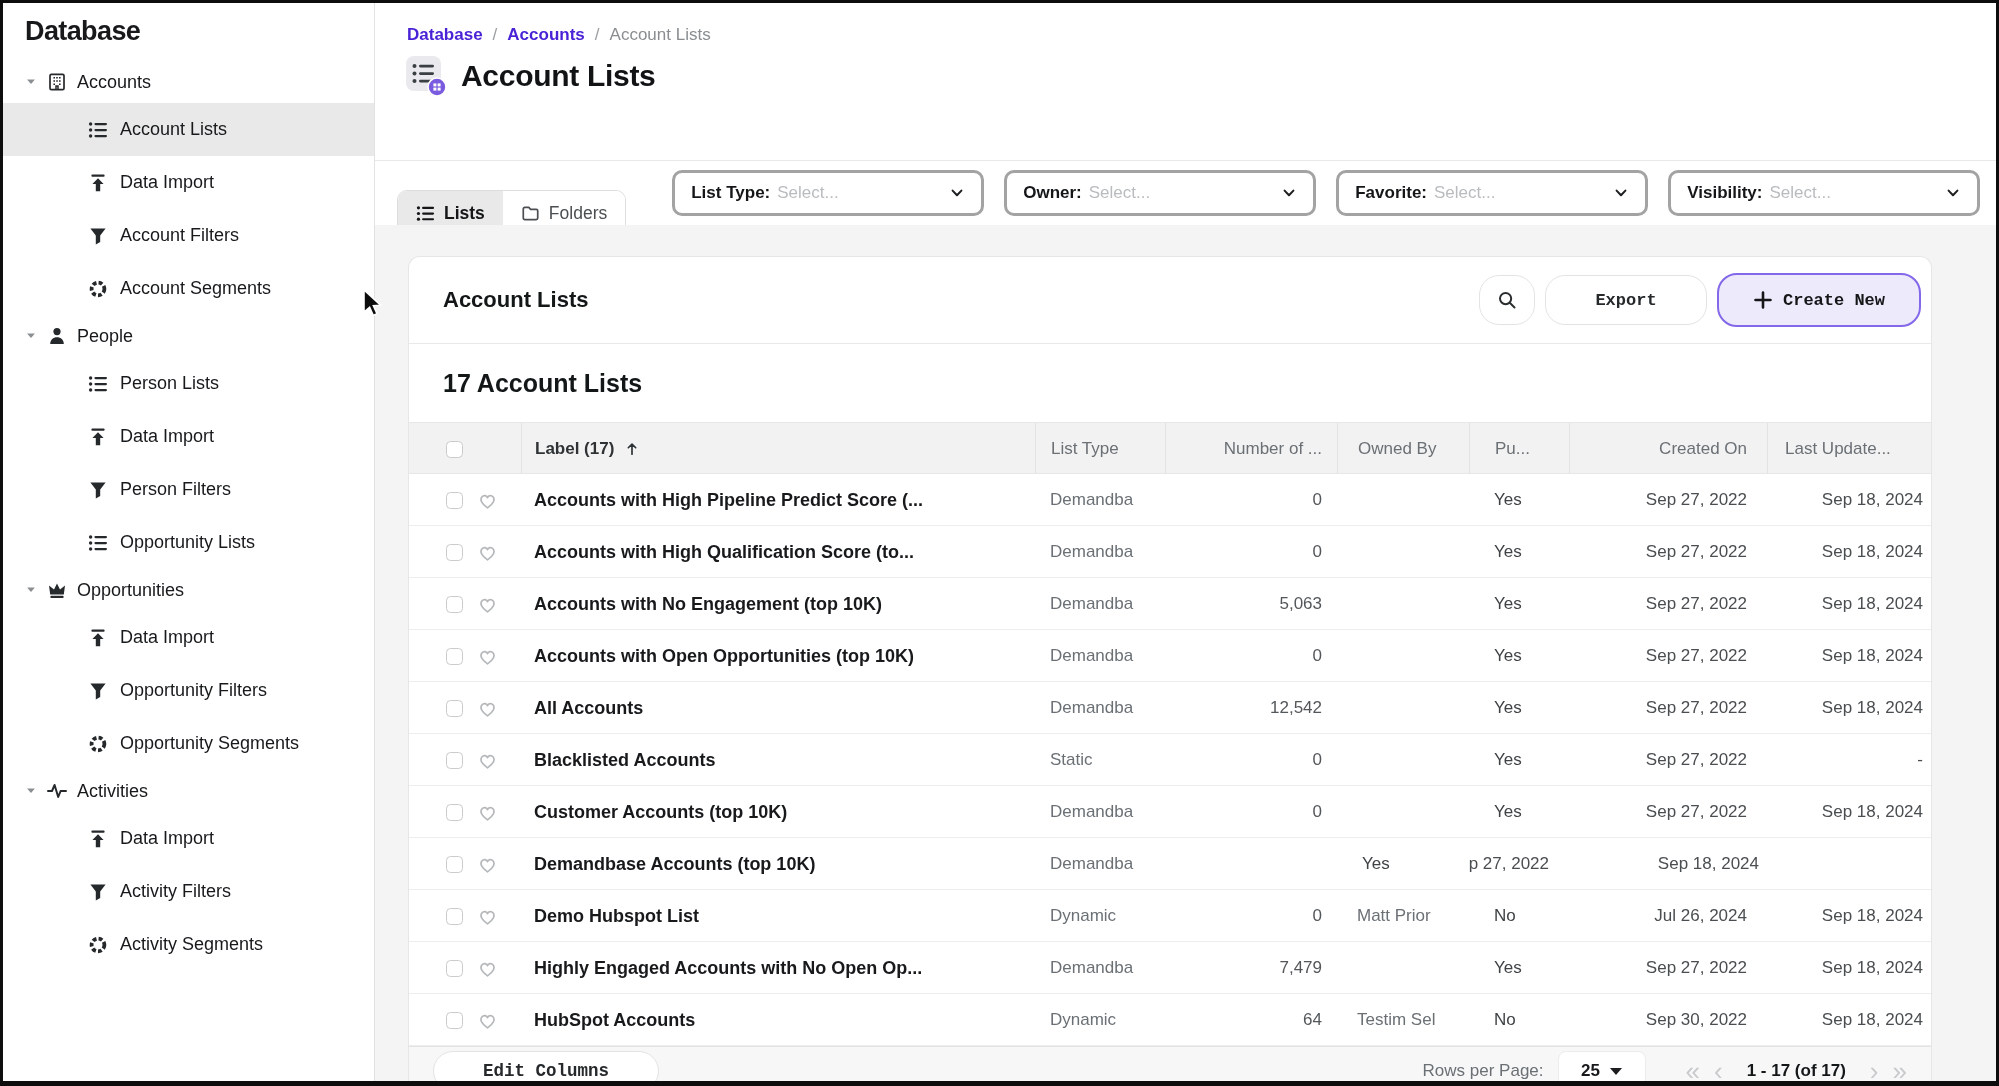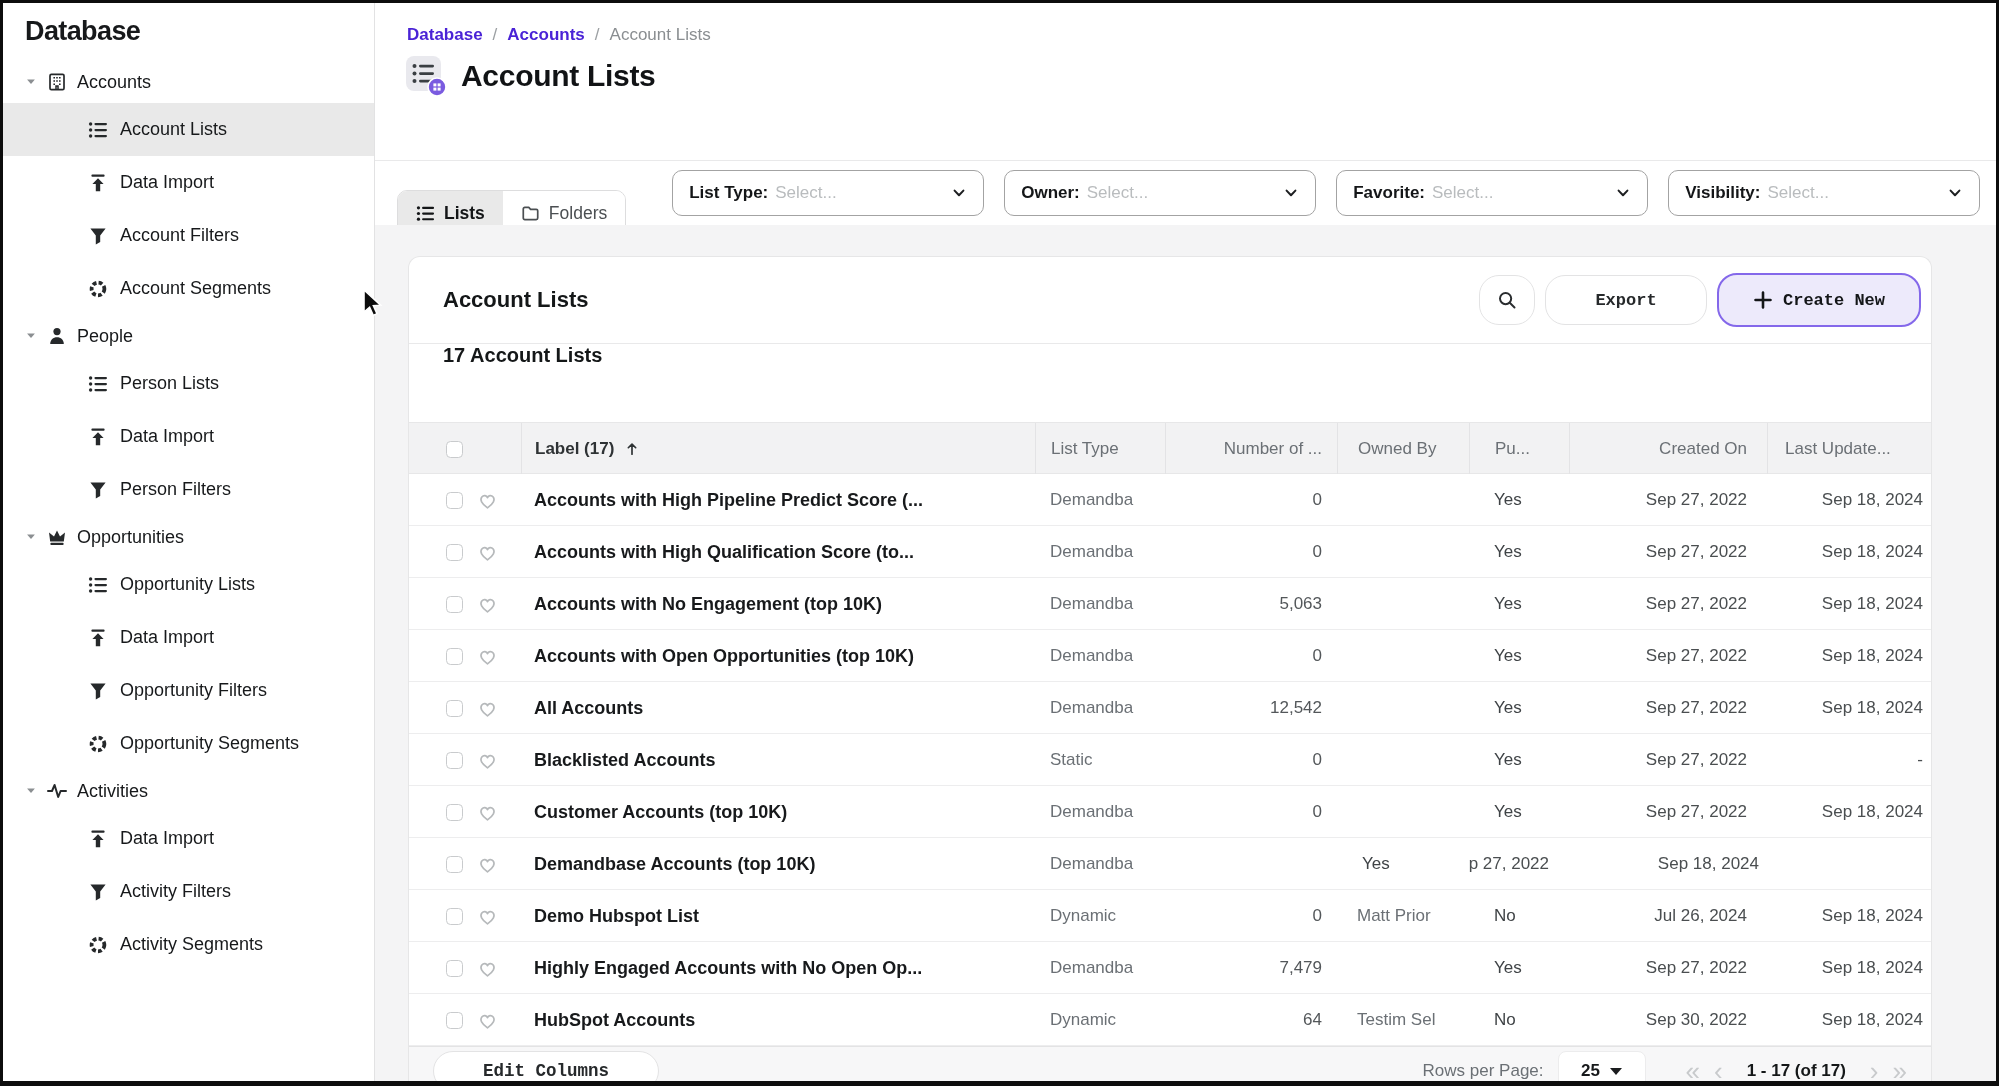--- a/index.html
+++ b/index.html
@@ -28,40 +28,40 @@
   .crumbs .sep { color:#9ca0a3; }
   .title-row { position:absolute; left:30px; top:52px; display:flex; align-items:center; gap:14px; }
   .title-row h1 { font-size:30px; font-weight:800; letter-spacing:-0.3px; color:#111315; }
 
   .toolbar { height:64px; flex:0 0 auto; display:flex; align-items:center; padding-left:22px; background:#fff; }
   .tabgroup { display:flex; height:46px; border:1px solid #ddddde; border-radius:10px; overflow:hidden; background:#fff;margin-top:40px; }
   .tab { display:flex; align-items:center; gap:9px; padding:0 18px; font-size:17.5px; color:#4b4f52; cursor:pointer; background:#fff; border:0; font-family:inherit; }
   .tab.active { background:#e9e9e9; color:#141618; font-weight:700; }
   .tab svg { width:19px; height:19px; }
   .filters { display:flex; margin-left:46px; gap:20px; }
-  .filterbox { width:312px; height:46px; border:1px solid #a3a3a3; border-radius:10px; background:#fff;
+  .filterbox { width:312px; height:46px; border:3px solid #a3a3a3; border-radius:10px; background:#fff;
     display:flex; align-items:center; padding:0 16px; cursor:pointer; }
   .filterbox .flabel { font-weight:700; font-size:17px; color:#141618; margin-right:7px; white-space:nowrap; }
   .filterbox .fsel { font-size:17px; color:#b9bcbe; flex:1 1 auto; white-space:nowrap; overflow:hidden; }
   .filterbox svg { width:16px; height:16px; color:#1d1f21; flex:0 0 auto; }
 
   .content { flex:1 1 auto; background:#f4f4f5; padding:31px 0 0 33px; overflow:hidden; }
   .panel { width:1524px; background:#fff; border:1px solid #e6e6e7; border-bottom:0; border-radius:12px 12px 0 0; height:100%; display:flex; flex-direction:column; overflow:hidden; }
 
   .panel-head { height:87px; flex:0 0 auto; display:flex; align-items:center; padding:0 10px 0 34px; border-bottom:1px solid #e9e9ea; }
   .panel-head h2 { font-size:22px; font-weight:800; color:#141718; flex:1 1 auto; }
   .actions { display:flex; align-items:center; gap:10px; }
   .btn { height:50px; display:flex; align-items:center; justify-content:center; gap:10px; background:#fff;
     border:1px solid #e3e3e4; border-radius:20px; font-family:Liberation Mono, monospace; font-size:17px; color:#26292b; cursor:pointer; }
   .btn.icon-only { width:56px; }
   .btn.export { width:162px; font-weight:600; }
   .btn.create { width:204px; height:54px; background:#edeafb; border:2px solid #8468ea; font-weight:700; color:#141618; }
   .btn svg { width:20px; height:20px; }
 
-  .count-row { height:78px; flex:0 0 auto; display:flex; align-items:flex-start; padding:0 34px; font-size:20px; font-weight:800; color:#141718; }
+  .count-row { height:78px; flex:0 0 auto; display:flex; align-items:center; padding:0 34px; font-size:25px; font-weight:800; color:#141718; }
 
   .t-grid { display:grid; grid-template-columns:112px 514px 130px 172px 132px 100px 198px 164px; align-items:center; height:52px; }
   .thead { background:#f2f2f3; border-top:1px solid #e7e7e8; border-bottom:1px solid #e7e7e8; color:#6b7075; font-size:17px; flex:0 0 auto; }
   .thead > div { height:52px; display:flex; align-items:center; border-left:1px solid #e3e3e5; overflow:hidden; white-space:nowrap; }
   .thead > div:first-child { border-left:0; }
   .c-check { padding-left:37px; display:flex; align-items:center; gap:14px; }
   .c-label { padding-left:13px; }
   .c-type { padding-left:15px; }
   .c-num { justify-content:flex-end; text-align:right; padding-right:15px; }
   .c-owner { padding-left:20px; }
@@ -168,40 +168,40 @@
             <path d="M10 5.2 L15.6 11 H12.2 V18.2 H7.8 V11 H4.4 Z"></path>
           </svg>
           <span>Data Import</span>
         </div>
         <div class="srow item">
           <svg class="tico" viewBox="0 0 20 20" fill="currentColor">
             <path d="M2.4 2.6 H17.6 L12.2 9.6 V16 L7.8 18.4 V9.6 Z"></path>
           </svg>
           <span>Person Filters</span>
         </div>
-        <div class="srow sect">
-          <svg class="caret" viewBox="0 0 20 20" fill="currentColor">
-            <path d="M3.5 6 L10 13.5 L16.5 6 Z"></path>
-          </svg>
-          <svg class="tico" viewBox="0 0 20 20" fill="currentColor">
-            <path d="M3.2 14.4 L2 5.6 L7 9.4 L10 3.4 L13 9.4 L18 5.6 L16.8 14.4 Z"></path>
-            <rect x="3.4" y="15.8" width="13.2" height="2.2" rx="0.8"></rect>
-          </svg>
-          <span>Opportunities</span>
-        </div>
         <div class="srow item">
           <svg class="tico" viewBox="0 0 20 20" fill="currentColor">
             <circle cx="2.6" cy="4" r="1.7"></circle>
             <rect x="6.4" y="2.9" width="12.6" height="2.3" rx="1.1"></rect>
             <circle cx="2.6" cy="10" r="1.7"></circle>
             <rect x="6.4" y="8.9" width="12.6" height="2.3" rx="1.1"></rect>
             <circle cx="2.6" cy="16" r="1.7"></circle>
             <rect x="6.4" y="14.9" width="12.6" height="2.3" rx="1.1"></rect>
           </svg>
           <span>Opportunity Lists</span>
+        </div>
+        <div class="srow sect">
+          <svg class="caret" viewBox="0 0 20 20" fill="currentColor">
+            <path d="M3.5 6 L10 13.5 L16.5 6 Z"></path>
+          </svg>
+          <svg class="tico" viewBox="0 0 20 20" fill="currentColor">
+            <path d="M3.2 14.4 L2 5.6 L7 9.4 L10 3.4 L13 9.4 L18 5.6 L16.8 14.4 Z"></path>
+            <rect x="3.4" y="15.8" width="13.2" height="2.2" rx="0.8"></rect>
+          </svg>
+          <span>Opportunities</span>
         </div>
         <div class="srow item">
           <svg class="tico" viewBox="0 0 20 20" fill="currentColor">
             <rect x="3.4" y="1.6" width="13.2" height="2.2" rx="1"></rect>
             <path d="M10 5.2 L15.6 11 H12.2 V18.2 H7.8 V11 H4.4 Z"></path>
           </svg>
           <span>Data Import</span>
         </div>
         <div class="srow item">
           <svg class="tico" viewBox="0 0 20 20" fill="currentColor">

